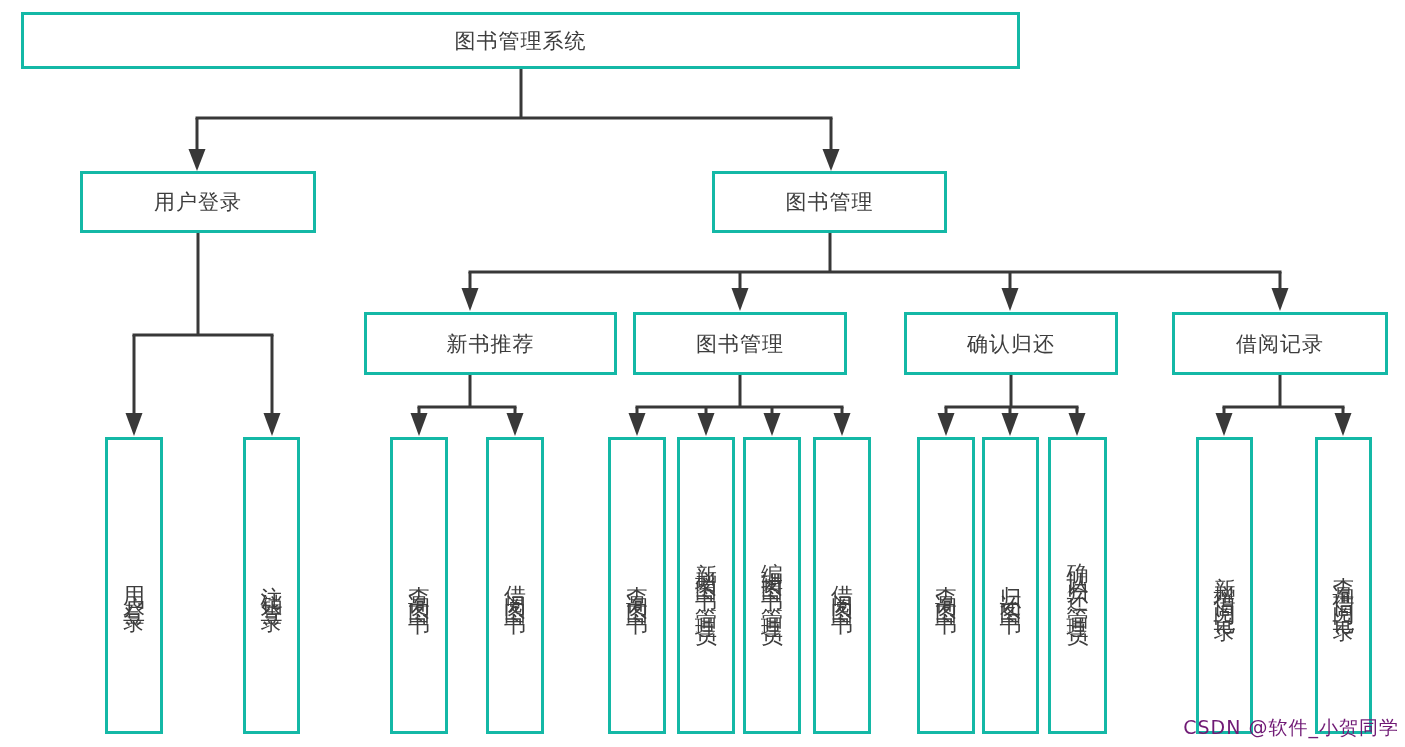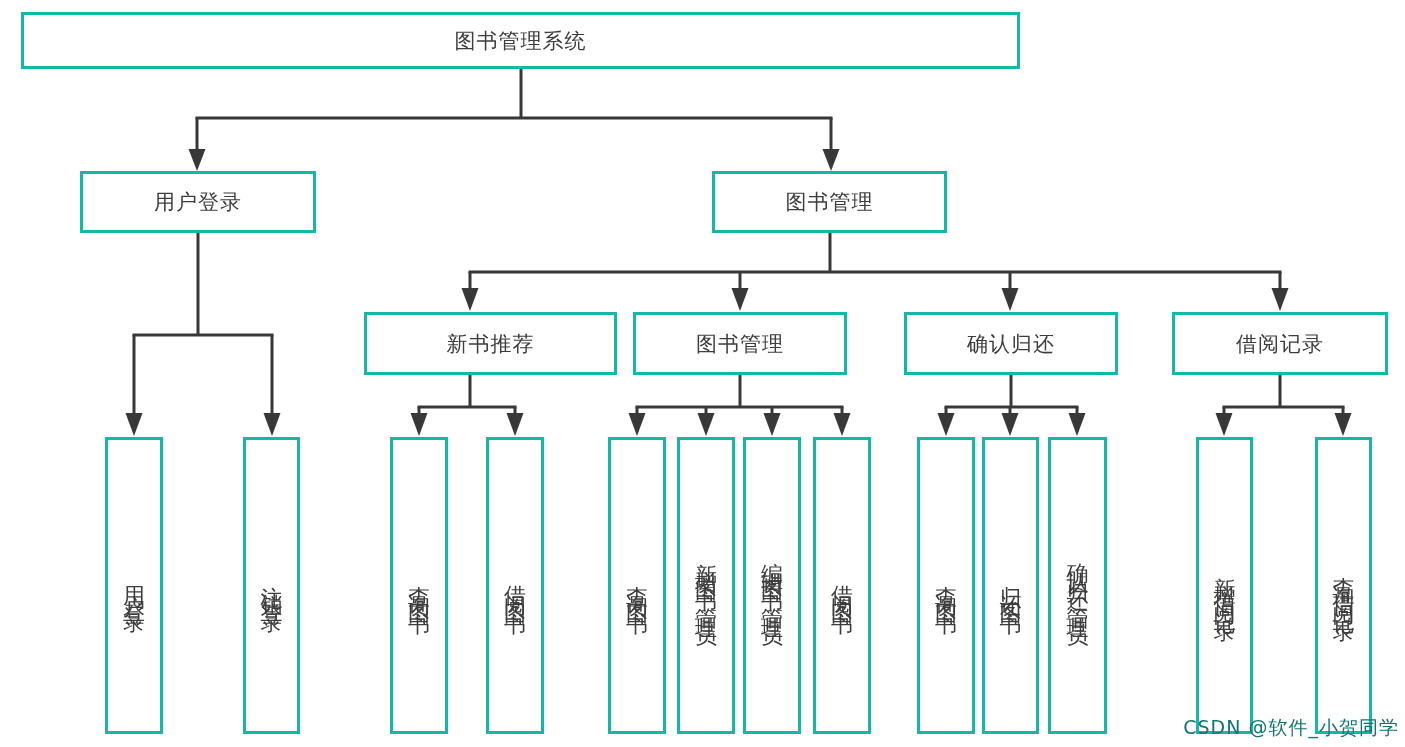--- a/index.html
+++ b/index.html
@@ -28,21 +28,21 @@
     text-orientation:mixed;
     white-space:nowrap;
     font-size:22px;
     letter-spacing:9px;
     line-height:1;
   }
   #watermark{
     position:absolute;
     right:6px;bottom:6px;
     font-size:19px;
-    color:#0f766e;
+    color:#701a75;
     letter-spacing:1px;
     z-index:10;
   }
 </style>
 </head>
 <body>
 
 <div id="stage">
 
   <svg id="connector-layer" width="1405" height="747" viewBox="0 0 1405 747" fill="none" stroke="#383838" stroke-width="3">

